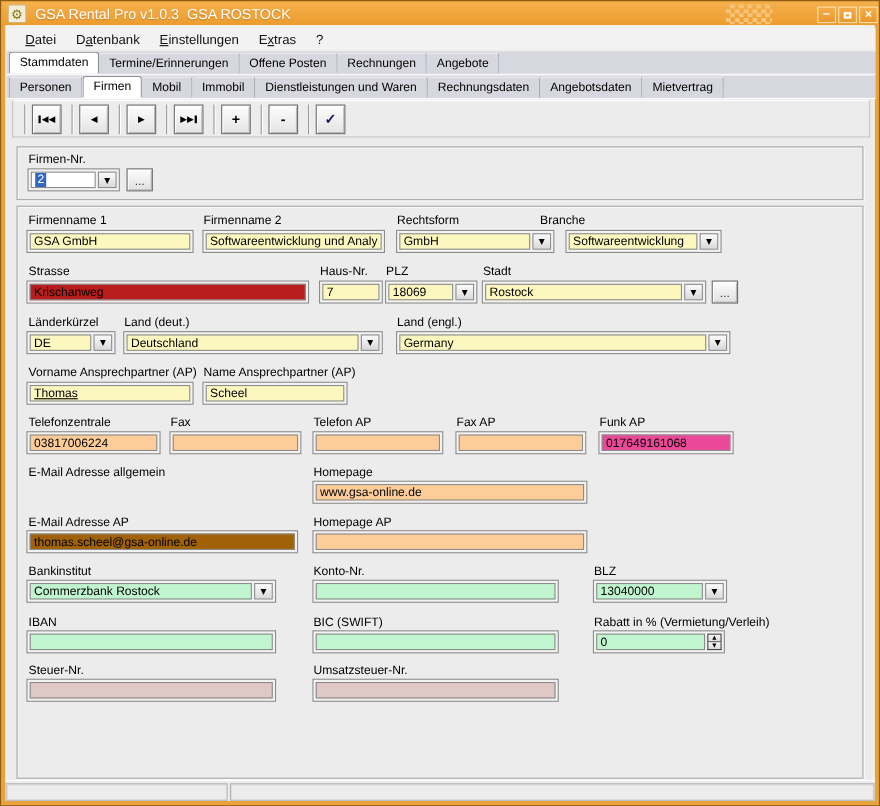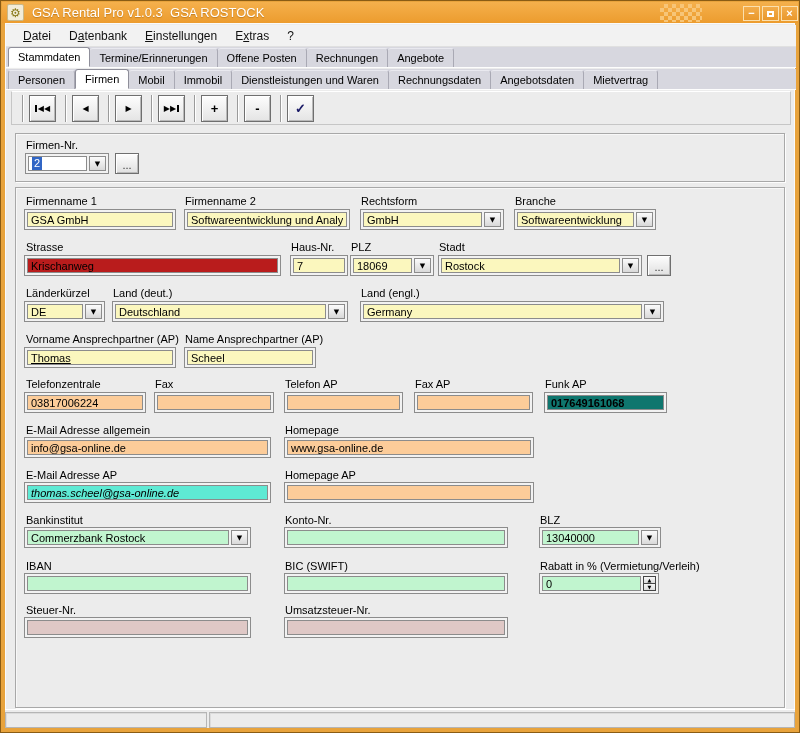--- a/index.html
+++ b/index.html
@@ -243,21 +243,21 @@
   </div>
   <div class="lbl" style="left:184px; top:194px">Firmenname 2</div>
   <div class="fld" style="left:183px; top:208px; width:166px">
     <input class="inner" value="Softwareentwicklung und Analytik" style="background-color: rgb(251, 247, 190);">
   </div>
   <div class="lbl" style="left:360px; top:194px">Rechtsform</div>
   <div class="fld" style="left:359px; top:208px; width:144px">
     <div class="inner" style="background-color: rgb(251, 247, 190);">GmbH</div>
     <button class="drop">▼</button>
   </div>
-  <div class="lbl" style="left:514px; top:194px">Branche</div>
+  <div class="lbl" style="left:490px; top:194px">Branche</div>
   <div class="fld" style="left:513px; top:208px; width:142px">
     <div class="inner" style="background-color: rgb(251, 247, 190);">Softwareentwicklung</div>
     <button class="drop">▼</button>
   </div>
 
   <div class="lbl" style="left:25px; top:240px">Strasse</div>
   <div class="fld" style="left:23px; top:254px; width:257px">
     <input class="inner" value="Krischanweg" style="background-color: #b91c1c;">
   </div>
   <div class="lbl" style="left:290px; top:240px">Haus-Nr.</div>
@@ -312,35 +312,32 @@
   <div class="lbl" style="left:284px; top:377px">Telefon AP</div>
   <div class="fld" style="left:283px; top:391px; width:119px">
     <input class="inner" value="" style="background-color: rgb(252, 204, 153);">
   </div>
   <div class="lbl" style="left:414px; top:377px">Fax AP</div>
   <div class="fld" style="left:413px; top:391px; width:119px">
     <input class="inner" value="" style="background-color: rgb(252, 204, 153);">
   </div>
   <div class="lbl" style="left:544px; top:377px">Funk AP</div>
   <div class="fld" style="left:543px; top:391px; width:123px">
-    <input class="inner" value="017649161068" style="background-color: #0f766e; font-weight: bold;">
+    <input class="inner" value="017649161068" style="background-color: #ec4899;">
   </div>
 
   <div class="lbl" style="left:25px; top:423px">E-Mail Adresse allgemein</div>
-  <div class="fld" style="left:23px; top:436px; width:247px">
-    <input class="inner" value="info@gsa-online.de" style="background-color: rgb(252, 204, 153);">
-  </div>
   <div class="lbl" style="left:284px; top:423px">Homepage</div>
   <div class="fld" style="left:283px; top:436px; width:250px">
     <input class="inner" value="www.gsa-online.de" style="background-color: rgb(252, 204, 153);">
   </div>
 
   <div class="lbl" style="left:25px; top:468px">E-Mail Adresse AP</div>
   <div class="fld" style="left:23px; top:481px; width:247px">
-    <input class="inner" value="thomas.scheel@gsa-online.de" style="background-color: #5eead4; font-style: italic;">
+    <input class="inner" value="thomas.scheel@gsa-online.de" style="background-color: #a16207;">
   </div>
   <div class="lbl" style="left:284px; top:468px">Homepage AP</div>
   <div class="fld" style="left:283px; top:481px; width:250px">
     <input class="inner" value="" style="background-color: rgb(252, 204, 153);">
   </div>
 
   <div class="lbl" style="left:25px; top:513px">Bankinstitut</div>
   <div class="fld" style="left:23px; top:526px; width:227px">
     <div class="inner" style="background-color: rgb(193, 245, 207);">Commerzbank Rostock</div>
     <button class="drop">▼</button>

